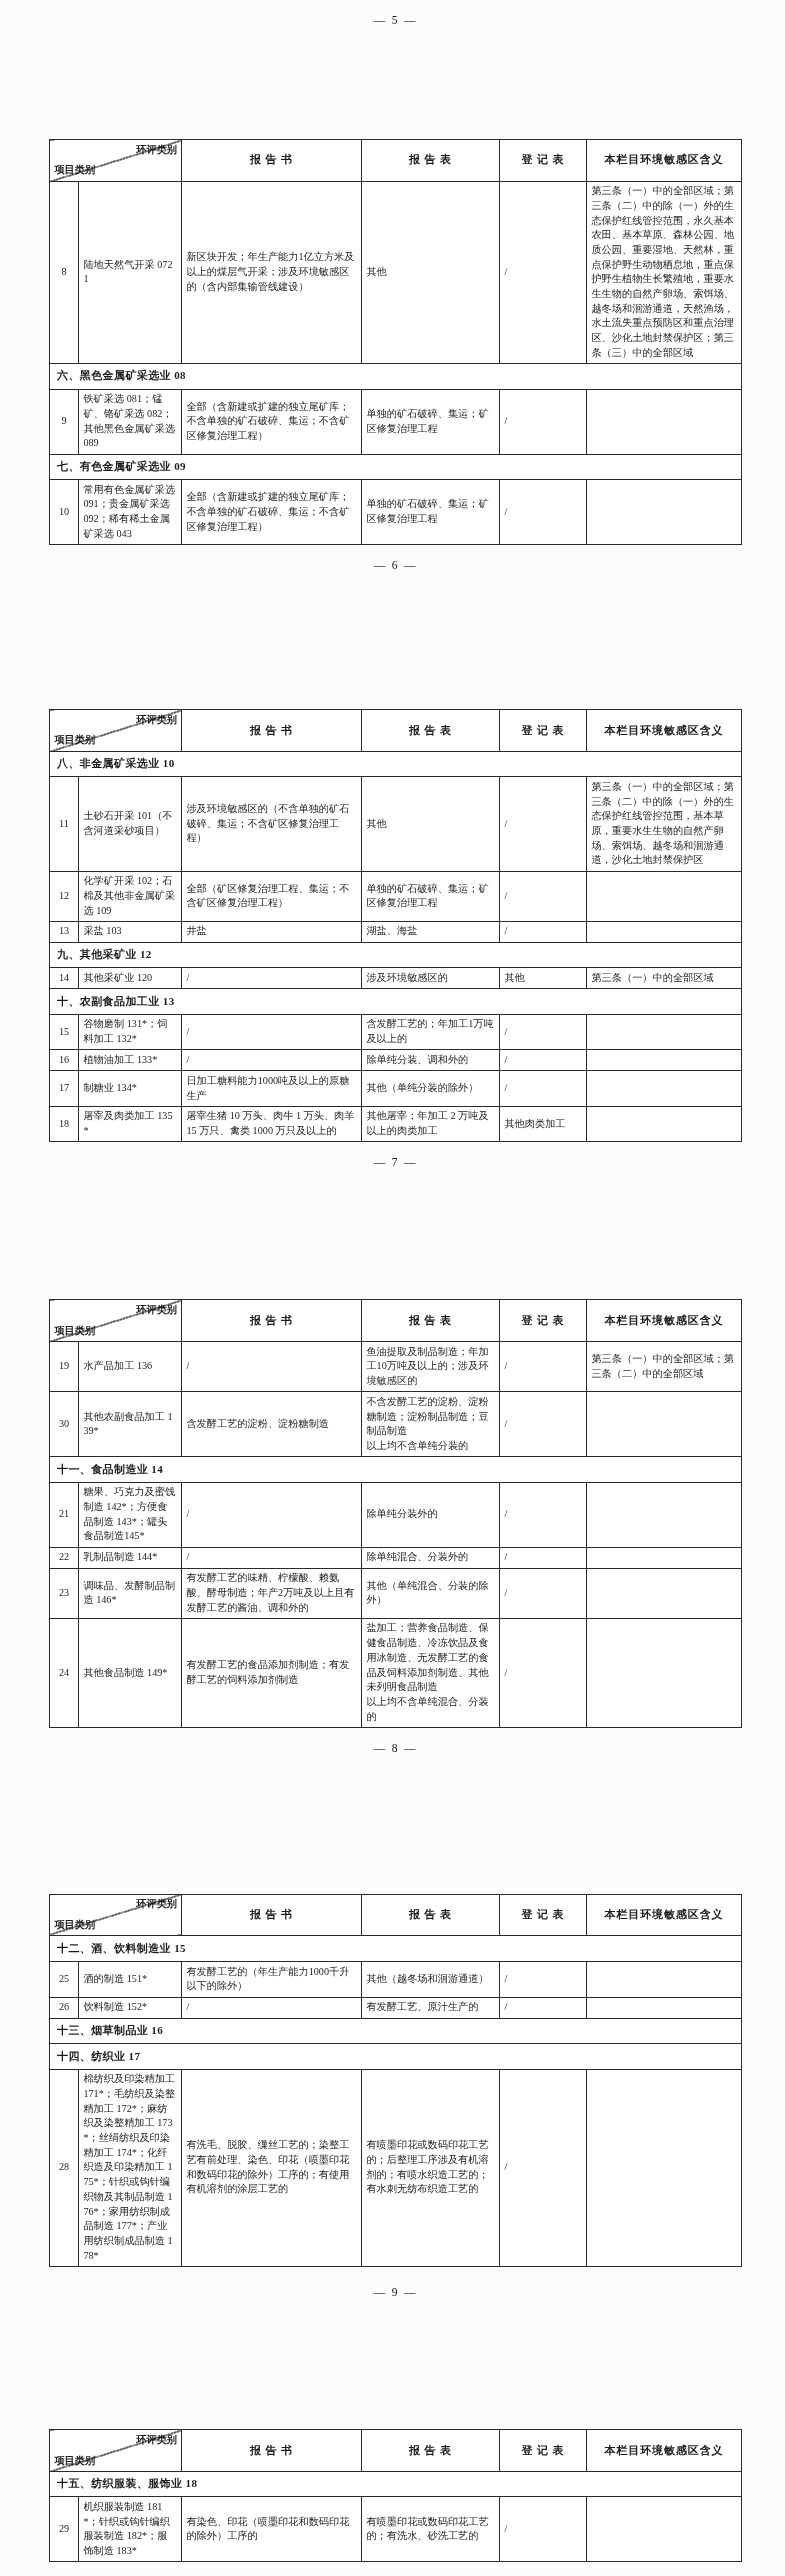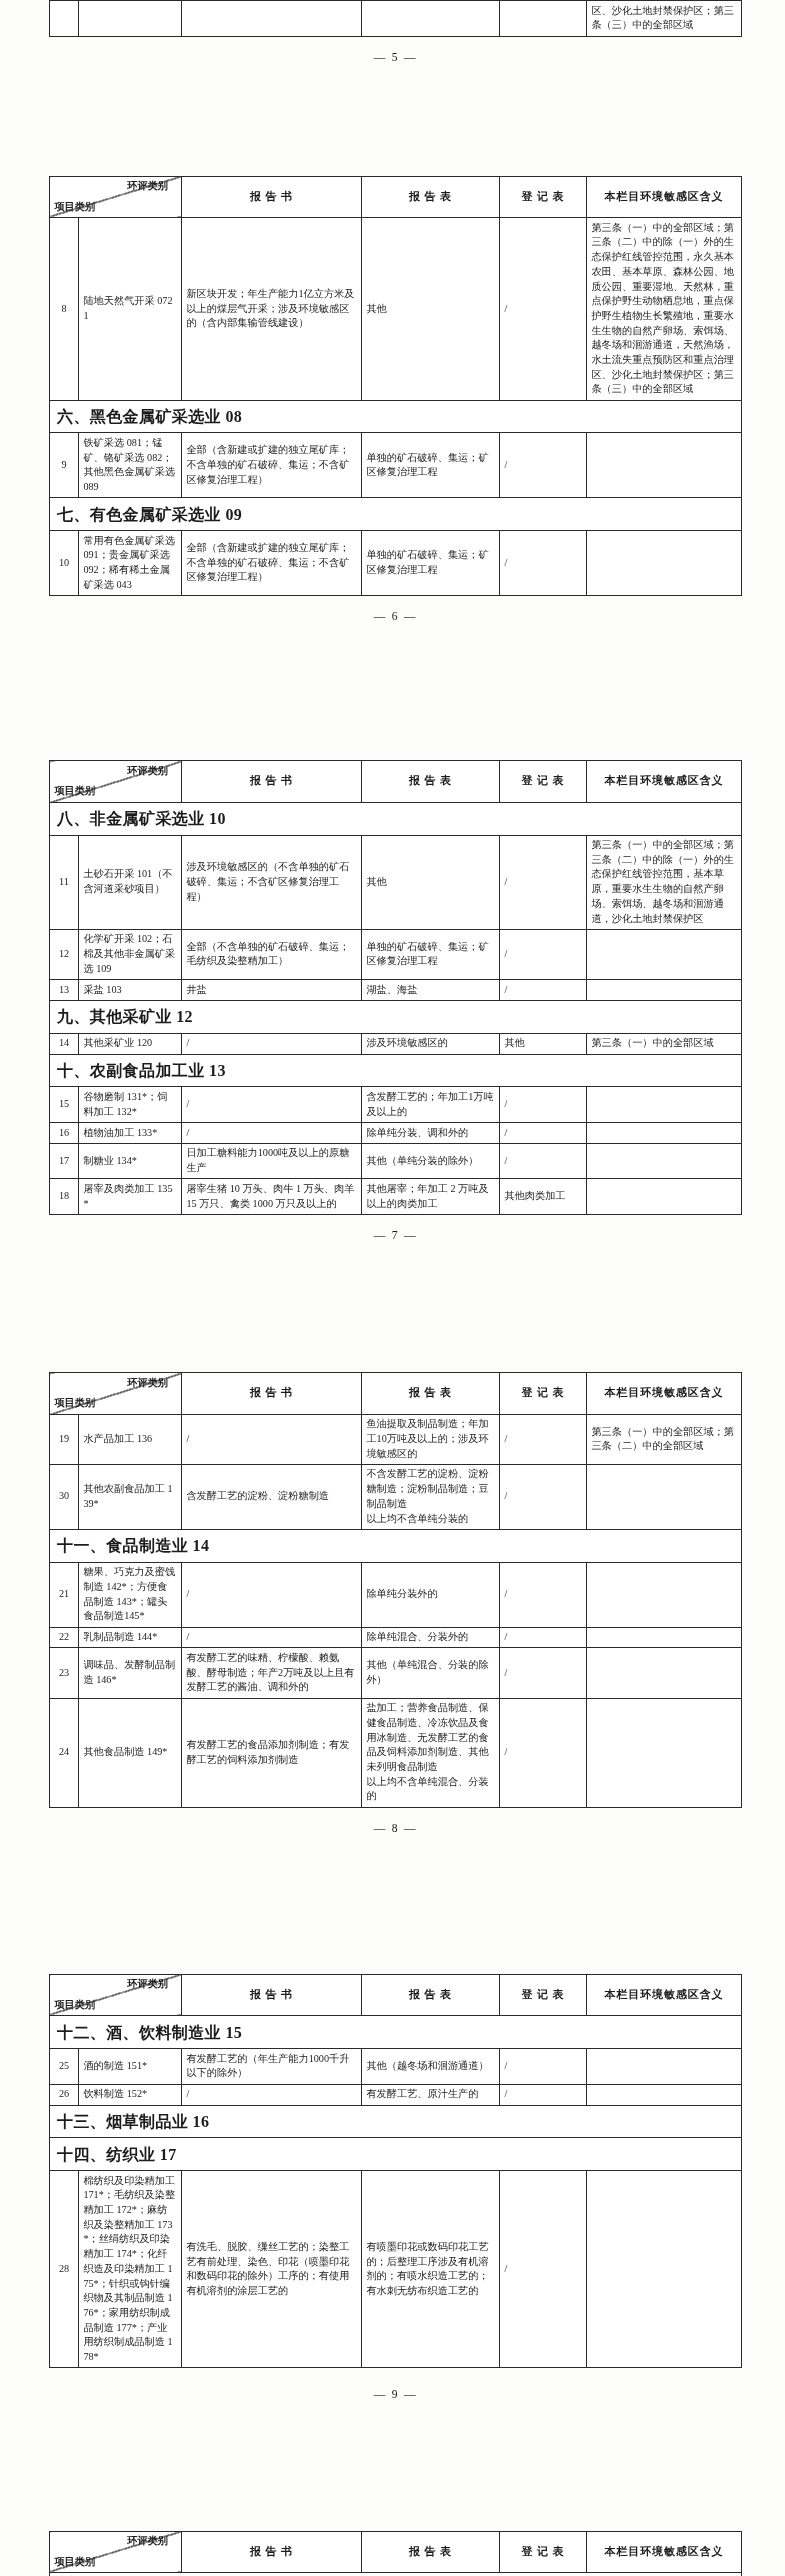--- a/index.html
+++ b/index.html
@@ -37,60 +37,40 @@
     font-weight:bold; text-align:center;
     font-size:11px; height:37px; padding:1.8px 3.5px;
     letter-spacing:0.9px;
   }
   td.diag {
     position:relative; padding:0 !important; letter-spacing:0 !important;
     background:linear-gradient(to bottom right,
       transparent calc(50% - 0.6px), #2a2a2a calc(50% - 0.6px),
       #2a2a2a calc(50% + 0.6px), transparent calc(50% + 0.6px));
   }
-  td.diag .dtop { position:absolute; top:2.6px; right:13px; font-size:10.2px; font-weight:bold; }
+  td.diag .dtop { position:absolute; top:2.6px; right:4px; font-size:10.2px; font-weight:bold; }
   td.diag .dbot { position:absolute; bottom:2.6px; left:4.4px; font-size:10.2px; font-weight:bold; }
   tr.section td {
-    font-weight:bold; font-size:16px; padding:4.4px 7px;
+    font-weight:bold; font-size:11px; padding:4.4px 7px;
     letter-spacing:0.4px; white-space:normal;
   }
   td.num { text-align:center; padding:1.8px 0.9px; font-size:9.7px; }
   table.eia.fragment td { height:26.5px; }
   .pgnum {
     width:693px; margin-left:49px; margin-top:14px;
     text-align:center; font-size:11.5px; letter-spacing:1.8px;
     color:#161616;
   }
   .pg4 .pgnum { margin-top:19.4px; }
 </style>
 </head>
 <body>
 
 <div id="doc">
     <div class="page pg0">
-      <table class="eia fragment">
-        <colgroup>
-          <col style="width: 29px;">
-          <col style="width: 103px;">
-          <col style="width: 180px;">
-          <col style="width: 138px;">
-          <col style="width: 87px;">
-          <col style="width: 155px;">
-        </colgroup>
-        <tbody>
-          <tr>
-            <td class="num"></td>
-            <td></td>
-            <td></td>
-            <td></td>
-            <td></td>
-            <td>区、沙化土地封禁保护区；第三条（三）中的全部区域</td>
-          </tr>
-        </tbody>
-      </table>
       <div class="pgnum">— 5 —</div>
     </div>
     <div class="page pg1">
       <table class="eia full">
         <colgroup>
           <col style="width: 29px;">
           <col style="width: 103px;">
           <col style="width: 180px;">
           <col style="width: 138px;">
           <col style="width: 87px;">
@@ -163,21 +143,21 @@
             <td class="num">11</td>
             <td>土砂石开采 101（不含河道采砂项目）</td>
             <td>涉及环境敏感区的（不含单独的矿石破碎、集运；不含矿区修复治理工程）</td>
             <td>其他</td>
             <td>/</td>
             <td>第三条（一）中的全部区域；第三条（二）中的除（一）外的生态保护红线管控范围，基本草原，重要水生生物的自然产卵场、索饵场、越冬场和洄游通道，沙化土地封禁保护区</td>
           </tr>
           <tr>
             <td class="num">12</td>
             <td>化学矿开采 102；石棉及其他非金属矿采选 109</td>
-            <td>全部（不含单独的矿石破碎、集运；毛纺织及染整精加工）</td>
+            <td>全部（矿区修复治理工程、集运；不含矿区修复治理工程）</td>
             <td>单独的矿石破碎、集运；矿区修复治理工程</td>
             <td>/</td>
             <td></td>
           </tr>
           <tr>
             <td class="num">13</td>
             <td>采盐 103</td>
             <td>井盐</td>
             <td>湖盐、海盐</td>
             <td>/</td>

